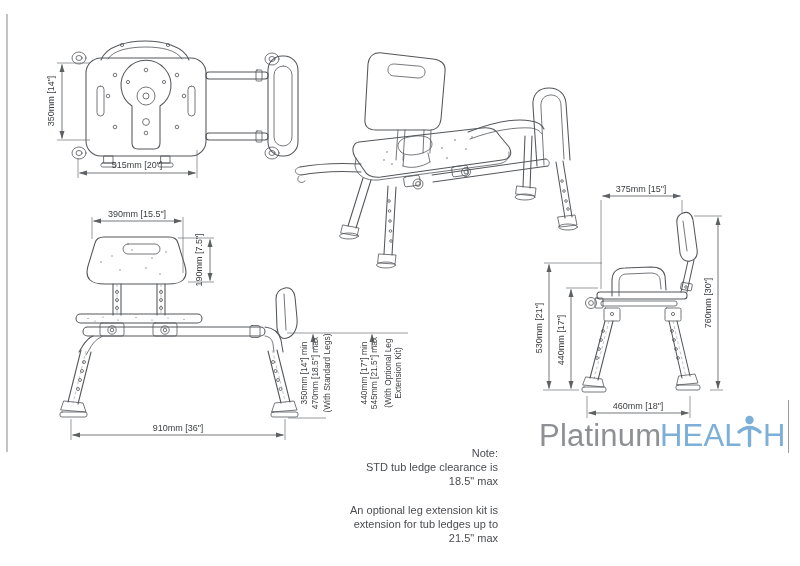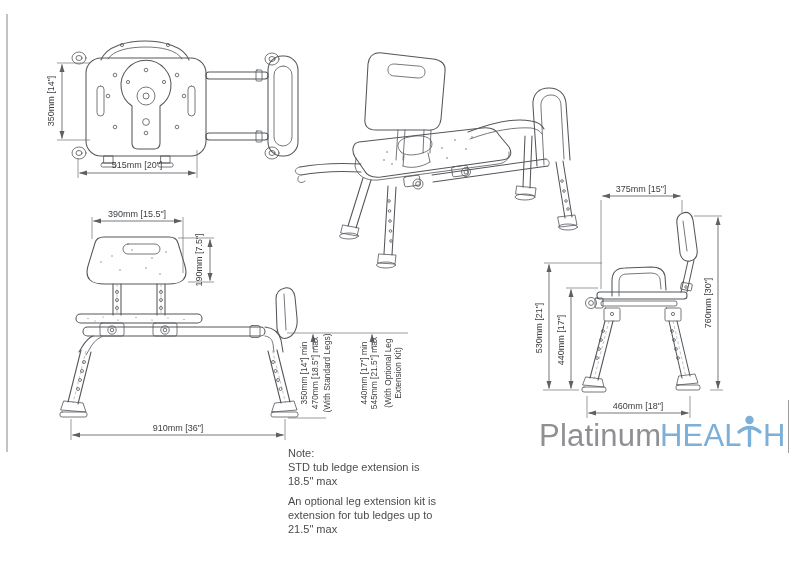--- a/index.html
+++ b/index.html
@@ -11,22 +11,22 @@
   .lnt{stroke:#53565a;stroke-width:0.8;fill:none;stroke-linecap:round;stroke-linejoin:round;}
   .dim{stroke:#5d6064;stroke-width:0.85;fill:none;}
   .ext{stroke:#6e7174;stroke-width:0.7;fill:none;}
   .dsh{stroke:#8f9295;stroke-width:0.55;stroke-dasharray:3 2.2;fill:none;}
   .hole{stroke:#53565a;stroke-width:0.8;fill:none;}
   .dot{fill:#72757a;stroke:none;}
   text.t{font-family:"Liberation Sans",sans-serif;font-size:9px;fill:#3b3d40;}
   text.ts{font-family:"Liberation Sans",sans-serif;font-size:8.4px;fill:#3b3d40;}
   text.logo{font-family:"Liberation Sans",sans-serif;font-weight:400;font-size:31px;letter-spacing:0.2px;}
   .note{position:absolute;left:288px;top:446px;width:210px;font-size:11px;line-height:14px;
-        color:#4a4c4f;}
-  .note .para2{margin-top:6px;}
+        color:#4a4c4f;text-align:right;}
+  .note .para2{margin-top:15px;}
 </style>
 </head>
 <body>
 
 <div id="canvas">
 
 <svg id="drawing" width="800" height="566" viewBox="0 0 800 566">
   <defs>
     <marker id="aE" markerWidth="8" markerHeight="6" refX="7.5" refY="3" orient="auto" markerUnits="userSpaceOnUse">
       <path d="M0,0.5 L8,3 L0,5.5 Z" fill="#5d6064"></path>
@@ -367,21 +367,21 @@
       <path d="M739,432 Q749.5,423 760,432" fill="none" stroke-width="3.4" stroke-linecap="round" stroke="#7cb0d8"></path>
       <path d="M749.5,428 L749.5,445.5" fill="none" stroke-width="3.4" stroke-linecap="round" stroke="#7cb0d8"></path>
     </g>
     <text class="logo" x="763" y="446" fill="#7cb0d8">H</text>
   </g>
 </svg>
 
 <div class="note">
   <div>Note:</div>
   <div class="para">
-    <div>STD tub ledge extension is</div>
+    <div>STD tub ledge clearance is</div>
     <div>18.5" max</div>
   </div>
   <div class="para para2">
     <div>An optional leg extension kit is</div>
     <div>extension for tub ledges up to</div>
     <div>21.5" max</div>
   </div>
 </div>
 
 </div>

